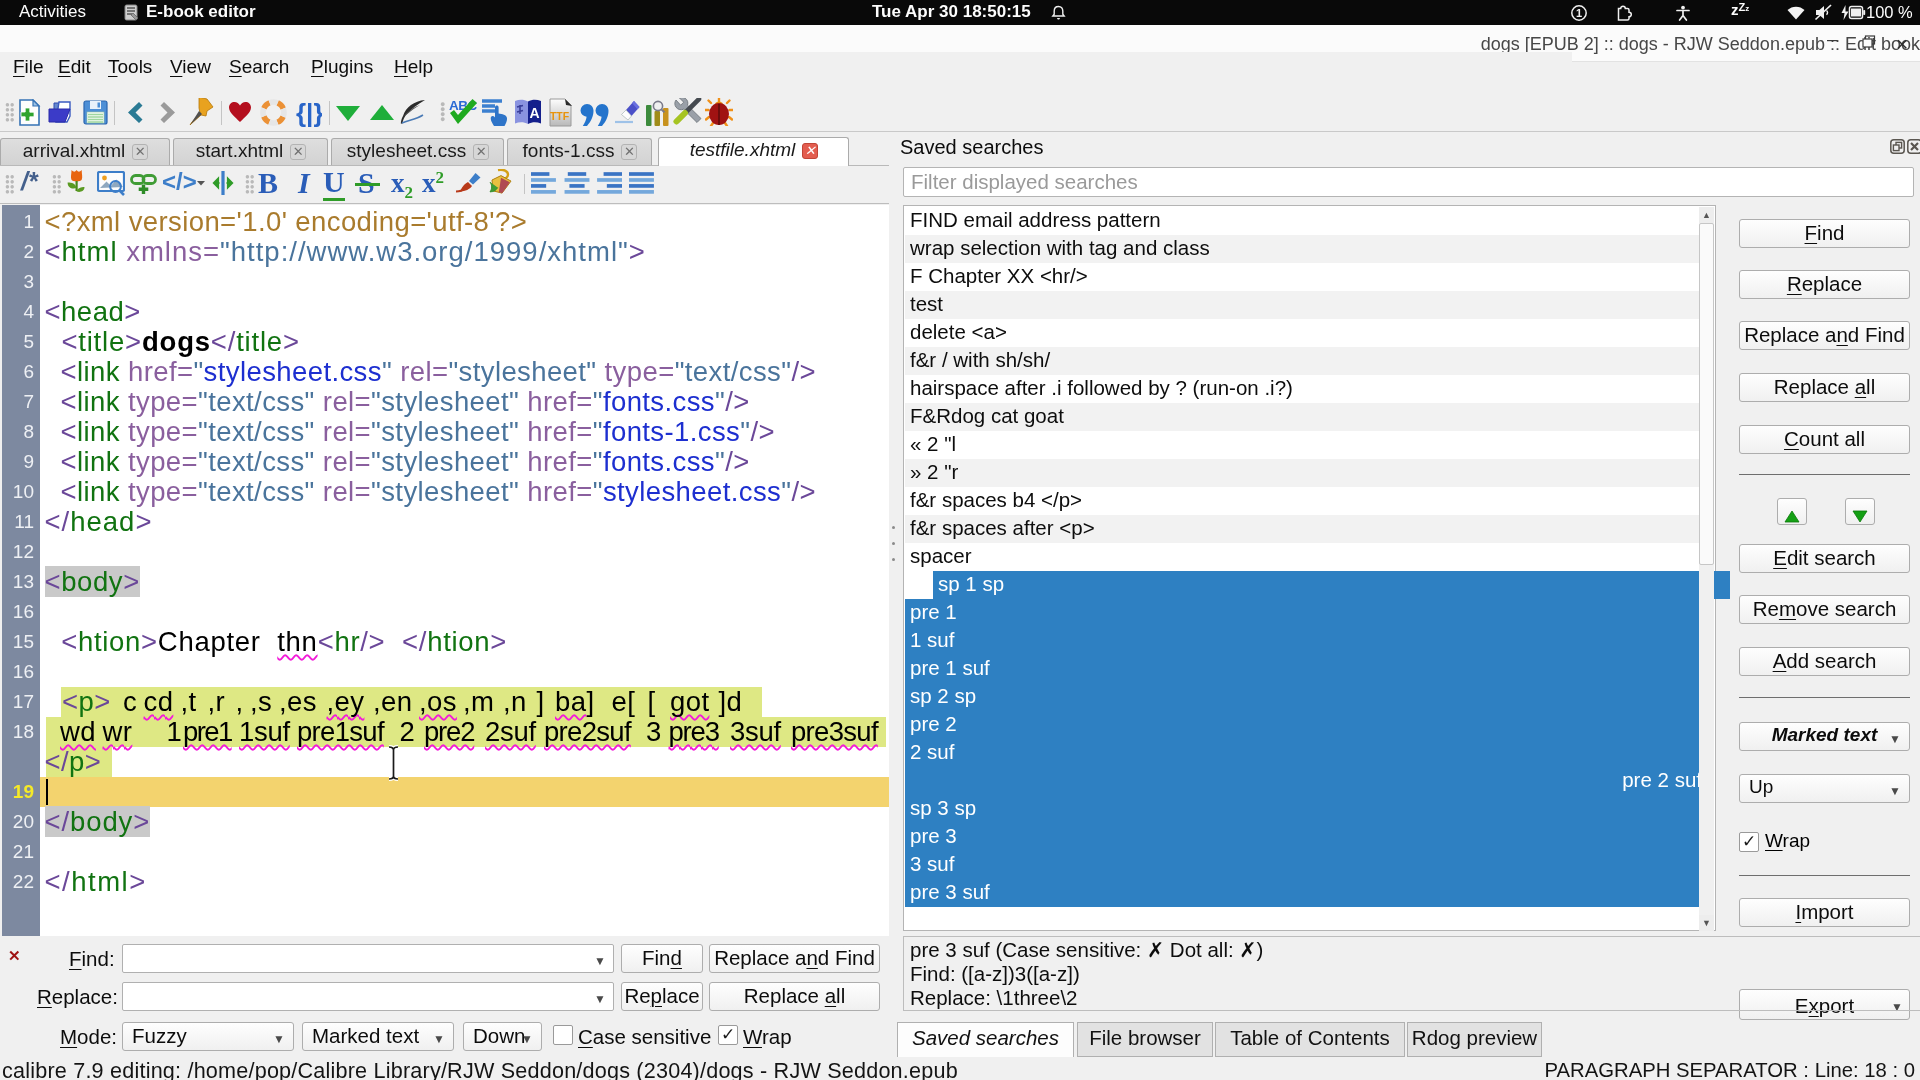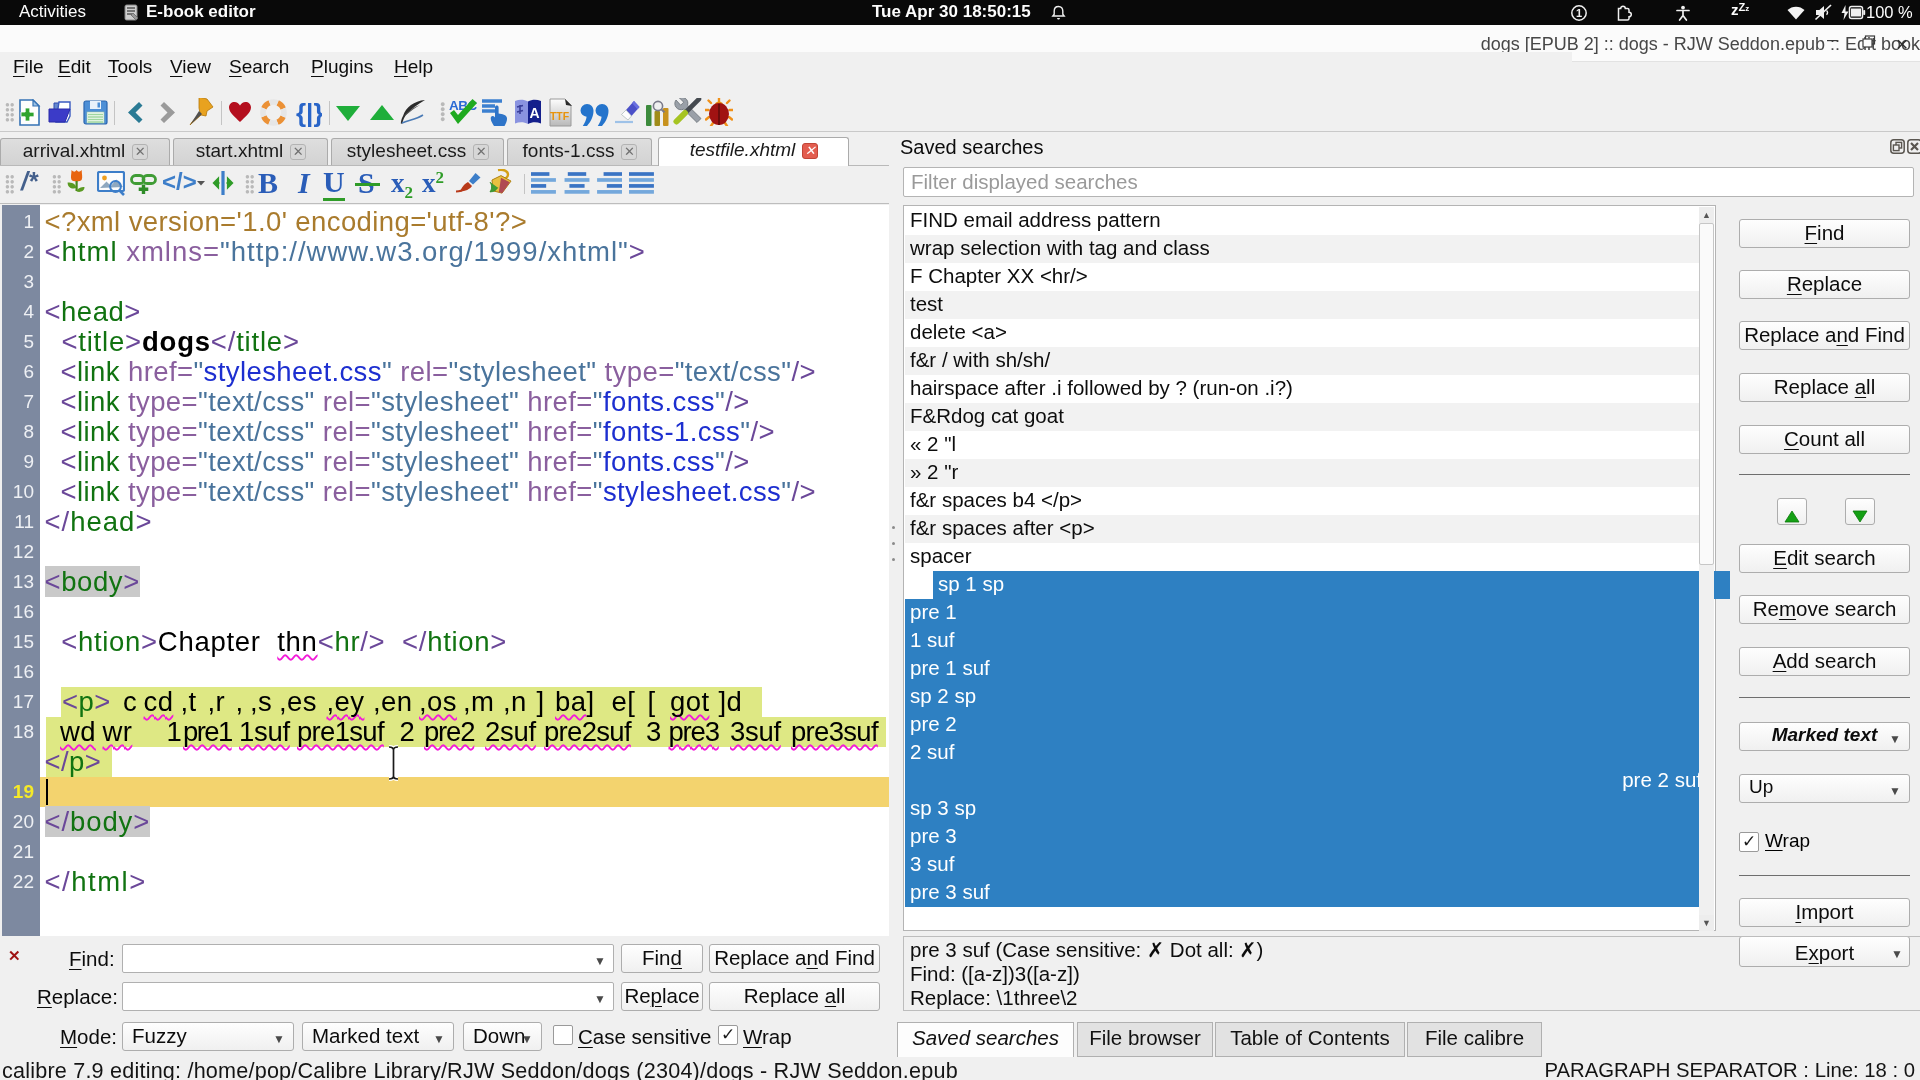--- a/index.html
+++ b/index.html
@@ -472,26 +472,26 @@
   <div class="btn" style="top:412px;"><u class="mn">E</u>dit search</div>
   <div class="btn" style="top:463px;">Re<u class="mn">m</u>ove search</div>
   <div class="btn" style="top:515px;"><u class="mn">A</u>dd search</div>
   <div class="sepline" style="top:565px;"></div>
   <div class="btn combo" style="top:590px;font-weight:bold;font-style:italic;">Marked text<span class="carrow" style="right:8px;top:9px;">▼</span></div>
   <div class="btn combo" style="top:642px;font-weight:normal;text-align:left;padding-left:9px;">Up<span class="carrow" style="right:8px;top:9px;">▼</span></div>
   <div class="cbox" style="left:842px;top:700px;">✓</div>
   <span class="abs" style="left:868px;top:698px;font-size:19px;"><u class="mn">W</u>rap</span>
   <div class="sepline" style="top:743px;"></div>
   <div class="btn" style="top:766px;"><u class="mn">I</u>mport</div>
-  <div class="btn" style="top:804px;height:31px;padding-top:4px;">E<u class="mn">x</u>port<span class="carrow" style="right:6px;top:10px;">▼</span></div>
+  <div class="btn" style="top:857px;height:31px;padding-top:4px;">E<u class="mn">x</u>port<span class="carrow" style="right:6px;top:10px;">▼</span></div>
   <div id="rinfo">pre 3 suf (Case sensitive: ✗ Dot all: ✗)<br>Find: ([a-z])3([a-z])<br>Replace: \1three\2</div>
   <div class="dtab active" style="left:0px;width:177px;">Saved searches</div>
   <div class="dtab" style="left:180px;width:136px;">File browser</div>
   <div class="dtab" style="left:318px;width:190px;">Table of Contents</div>
-  <div class="dtab" style="left:510px;width:135px;">File calibre</div>
+  <div class="dtab" style="left:510px;width:135px;">Rdog preview</div>
 </div>
 <div id="findpanel">
   <span class="abs" style="left:8px;top:11px;color:#9f1212;font-size:15px;font-weight:bold;">✕</span>
   <span class="flabel" style="left:69px;top:11px;"><u class="mn">F</u>ind:</span>
   <div class="finput" style="top:8px;">
         <span class="carrow" style="right:7px;top:9px;">▼</span>
       </div>
   <div class="fbtn" style="left:621px;top:8px;width:82px;">Fin<u class="mn">d</u></div>
   <div class="fbtn" style="left:709px;top:8px;width:171px;">Replace a<u class="mn">n</u>d Find</div>
   <span class="flabel" style="left:37px;top:49px;"><u class="mn">R</u>eplace:</span>

